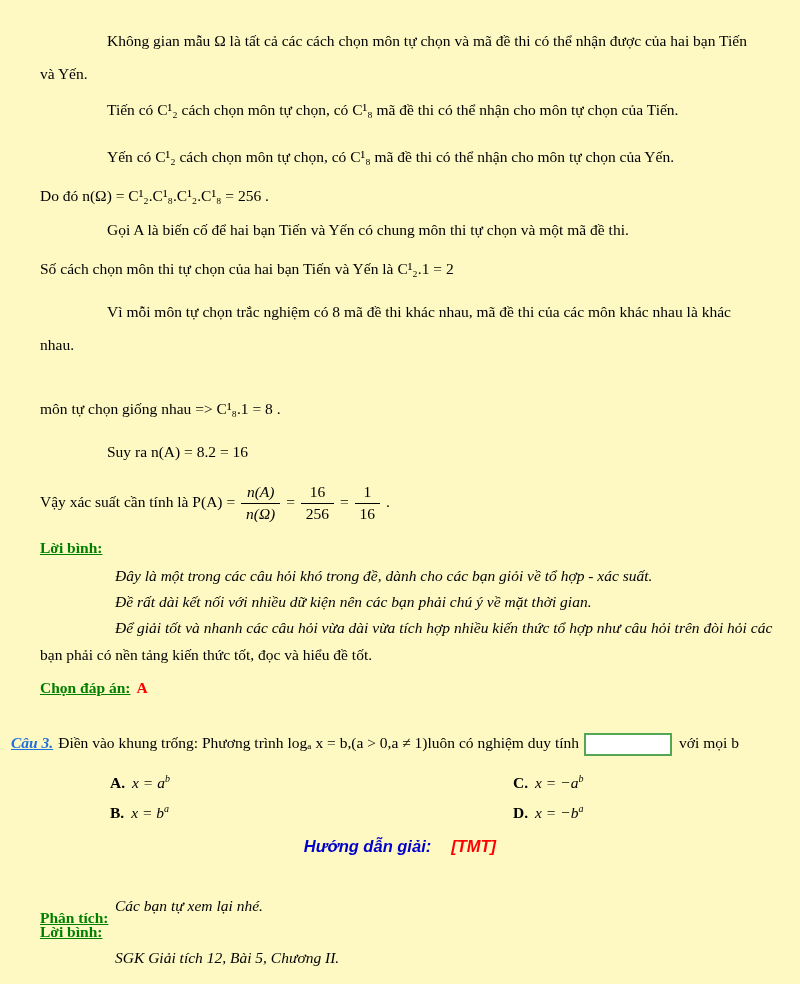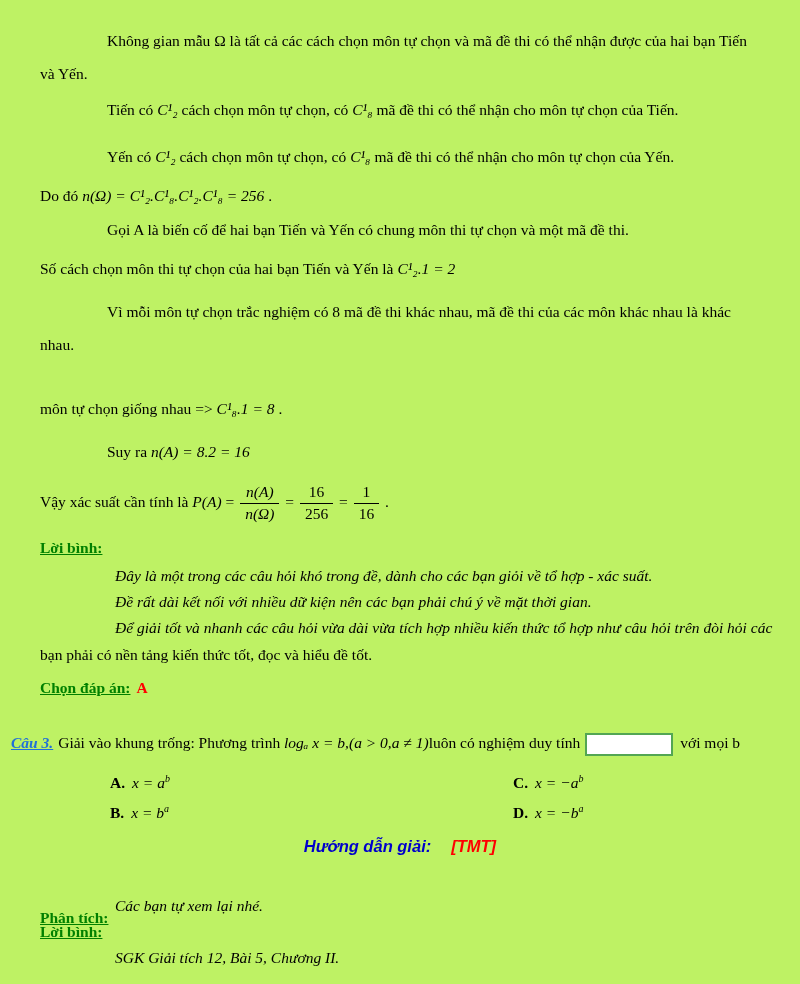--- a/index.html
+++ b/index.html
@@ -1,35 +1,35 @@
 <!DOCTYPE html>
 <html><head>
 <meta charset="utf-8">
 <style>
   html, body { margin: 0; padding: 0; background: #ffffff; }
   .page {
     position: relative;
     width: 800px;
     height: 984px;
-    background: #bef264;
+    background: #fef9c3;
     font-family: "Liberation Serif", "DejaVu Serif", "DejaVu Sans", serif;
     font-size: 15.5px;
     color: #000000;
     overflow: hidden;
   }
   .ln {
     position: absolute;
     left: 40px;
     white-space: nowrap;
     line-height: 20px;
   }
   .indent  { left: 107px; }
   .indent2 { left: 115px; font-style: italic; }
   .qline   { left: 11px; }
-  .math { font-style: italic; }
+  .math { }
   .ghead {
     color: #008000;
     font-weight: bold;
     text-decoration: underline;
   }
   .red-ans {
     color: #FF0000;
     font-weight: bold;
     margin-left: 6px;
   }
@@ -150,21 +150,21 @@
   </div>
   <div class="ln" style="top:645px">
     <span>bạn phải có nền tảng kiến thức tốt, đọc và hiểu đề tốt.</span>
   </div>
 
   <div class="ln" style="top:678px">
     <span class="ghead">Chọn đáp án:</span><span class="red-ans">A</span>
   </div>
 
   <div class="ln qline" style="top:733px">
-    <span class="qlabel">Câu 3.</span><span>Giải vào khung trống: Phương trình </span><span class="math">logₐ x = b,(a &gt; 0,a ≠ 1)</span><span>luôn có nghiệm duy tính</span><span class="blank-box"></span><span>với mọi b</span>
+    <span class="qlabel">Câu 3.</span><span>Điền vào khung trống: Phương trình </span><span class="math">logₐ x = b,(a &gt; 0,a ≠ 1)</span><span>luôn có nghiệm duy tính</span><span class="blank-box"></span><span>với mọi b</span>
   </div>
 
   <div class="opt" style="top:769px; left:110px">
     <b>A.</b><span class="obase">x = a</span><sup>b</sup>
   </div>
   <div class="opt" style="top:769px; left:513px">
     <b>C.</b><span class="obase">x = −a</span><sup>b</sup>
   </div>
   <div class="opt" style="top:799px; left:110px">
     <b>B.</b><span class="obase">x = b</span><sup>a</sup>

